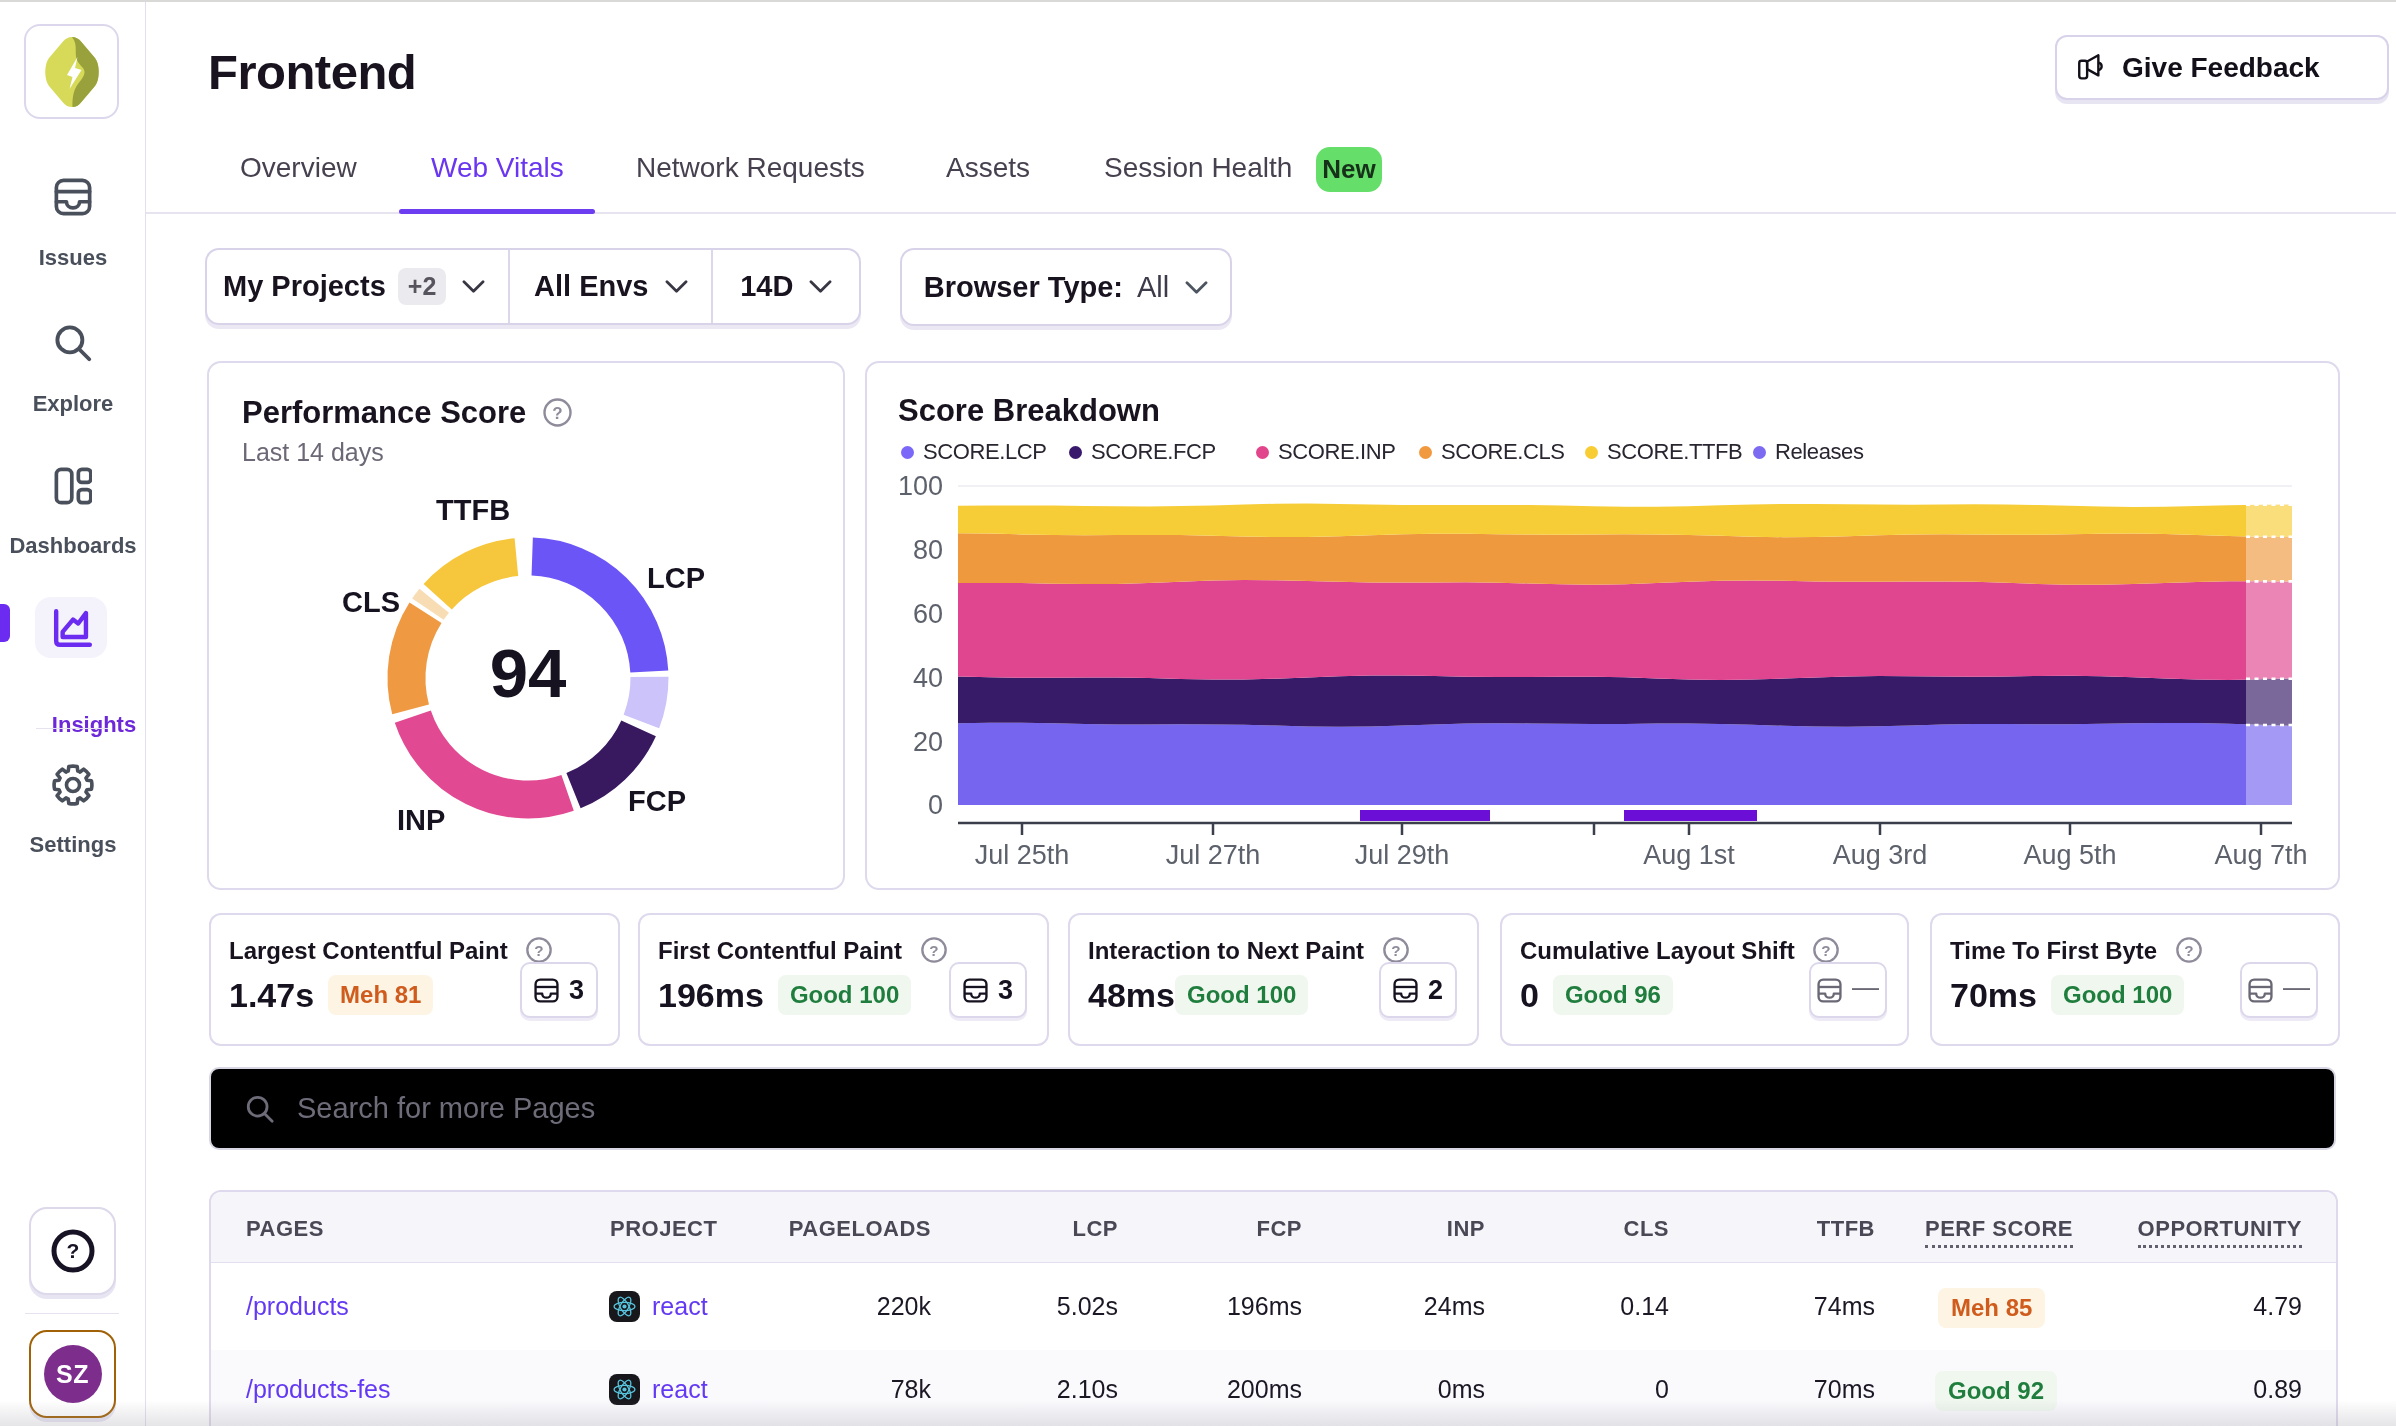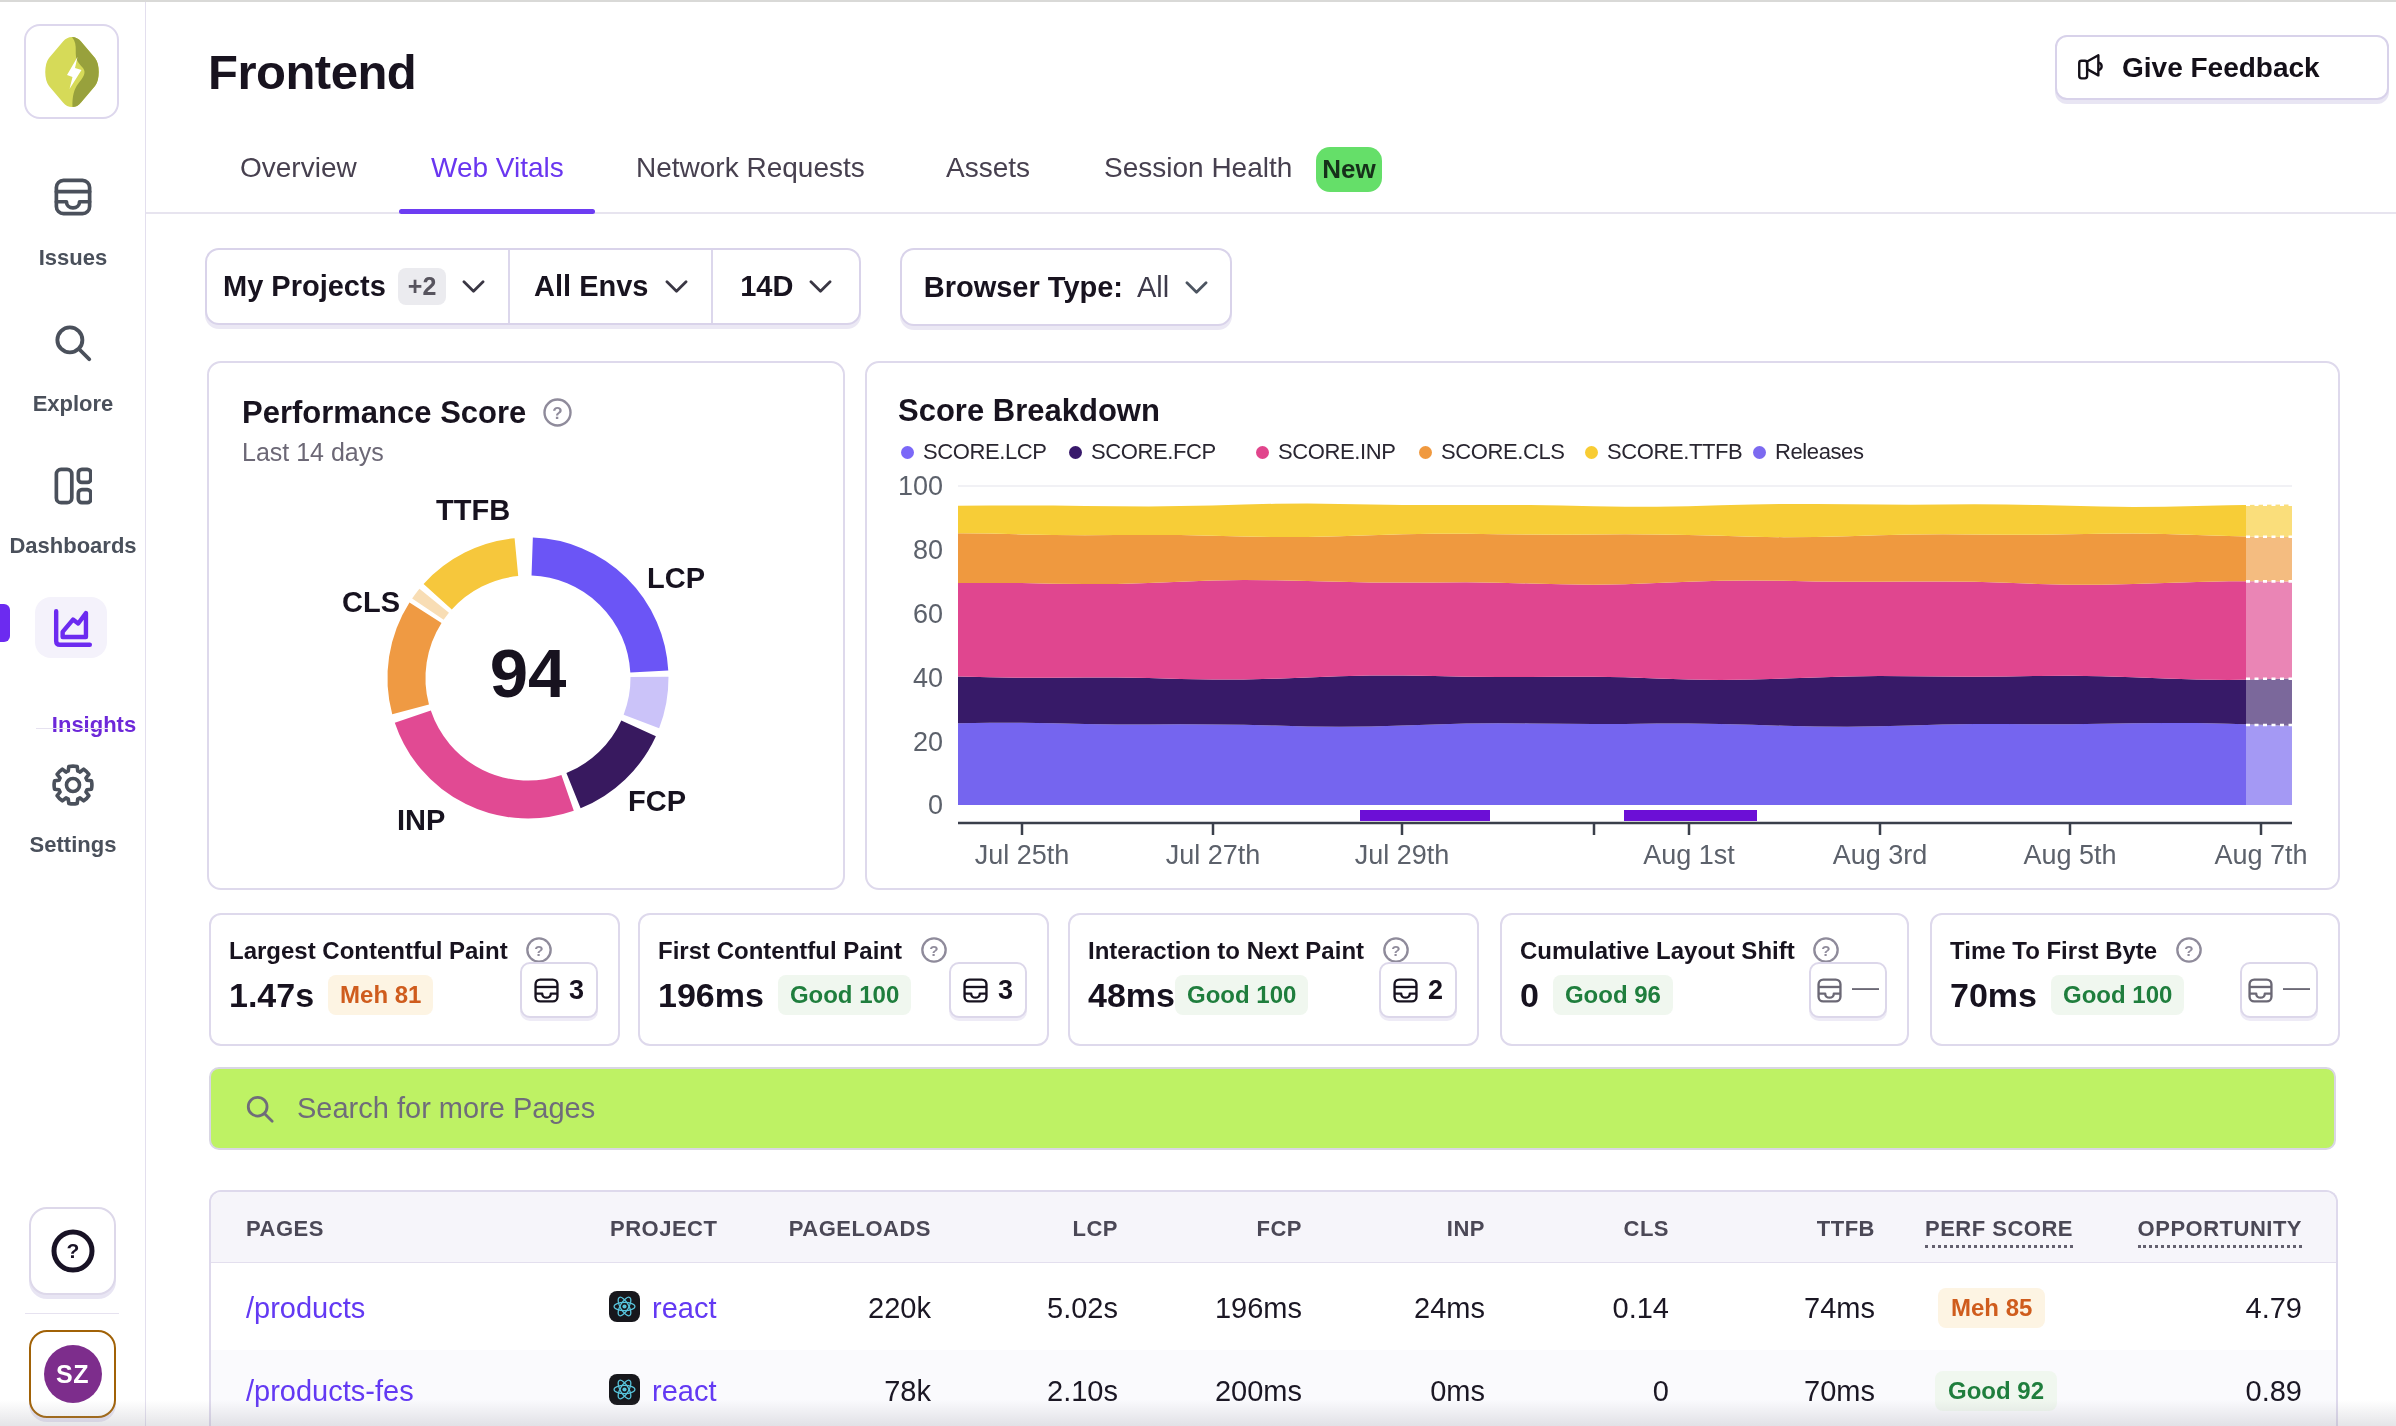--- a/index.html
+++ b/index.html
@@ -42,29 +42,29 @@
 .ldot { width:13px; height:13px; border-radius:50%; margin-right:9px; }
 .litem { position:absolute; top:76px; height:26px; display:flex; align-items:center; font-size:22px; letter-spacing:-0.4px; color:#2a2631; }
 
 .mcard { position:absolute; top:913px; height:133px; background:#fff; border:2px solid #ded9ec; border-radius:12px; }
 .mtitle { position:absolute; left:18px; top:22px; font-size:24px; font-weight:700; color:#18131f; white-space:nowrap; }
 .mchip { position:absolute; top:65px; height:40px; border-radius:8px; font-size:24px; font-weight:700; display:flex; align-items:center; padding:0 12px; }
 .meh { background:#fdf4e3; color:#cf5c1d; }
 .good { background:#f0f7ef; color:#1f7e3d; }
 .mbox { position:absolute; top:47px; width:78px; height:56px; border:2px solid #dcd7ea; border-radius:10px; box-shadow:0 3px 0 rgba(205,198,228,.35); display:flex; align-items:center; justify-content:center; gap:10px; font-size:27px; font-weight:700; color:#17121f; background:#fff; }
 
-.search { position:absolute; left:209px; top:1067px; width:2127px; height:83px; background:#bef264; border:2px solid #d9d6e4; border-radius:10px; display:flex; align-items:center; }
+.search { position:absolute; left:209px; top:1067px; width:2127px; height:83px; background:#000000; border:2px solid #d9d6e4; border-radius:10px; display:flex; align-items:center; }
 .search .ph { font-size:29px; color:#6f6c7a; }
 
 .tbl { position:absolute; left:209px; top:1190px; width:2129px; height:236px; background:#fff; border:2px solid #ded9ec; border-radius:12px 12px 0 0; border-bottom:none; overflow:hidden; }
 .thead { position:absolute; left:0; top:0; width:100%; height:71px; background:#f6f5fa; border-bottom:1px solid #e3dfee; }
 .th { position:absolute; top:24px; font-size:22px; font-weight:700; color:#4b4856; letter-spacing:.5px; white-space:nowrap; }
 .th.dot { border-bottom:3px dotted #63606e; padding-bottom:3px; }
 .trow { position:absolute; left:0; width:100%; height:86px; }
-.td { position:absolute; font-size:29px; color:#1b1724; white-space:nowrap; }
+.td { position:absolute; font-size:25px; color:#1b1724; white-space:nowrap; }
 .tlink { color:#6339f3; }
 .tchip { position:absolute; height:40px; border-radius:8px; font-size:24px; font-weight:700; display:flex; align-items:center; padding:0 13px; }
 .rowsep { position:absolute; left:0; width:100%; height:1px; background:#e7e4f0; }
 </style>
 </head>
 <body>
 <div id="page">
 <div class="topstrip"></div>
 <div id="sidebar">
   <div class="logobox">

